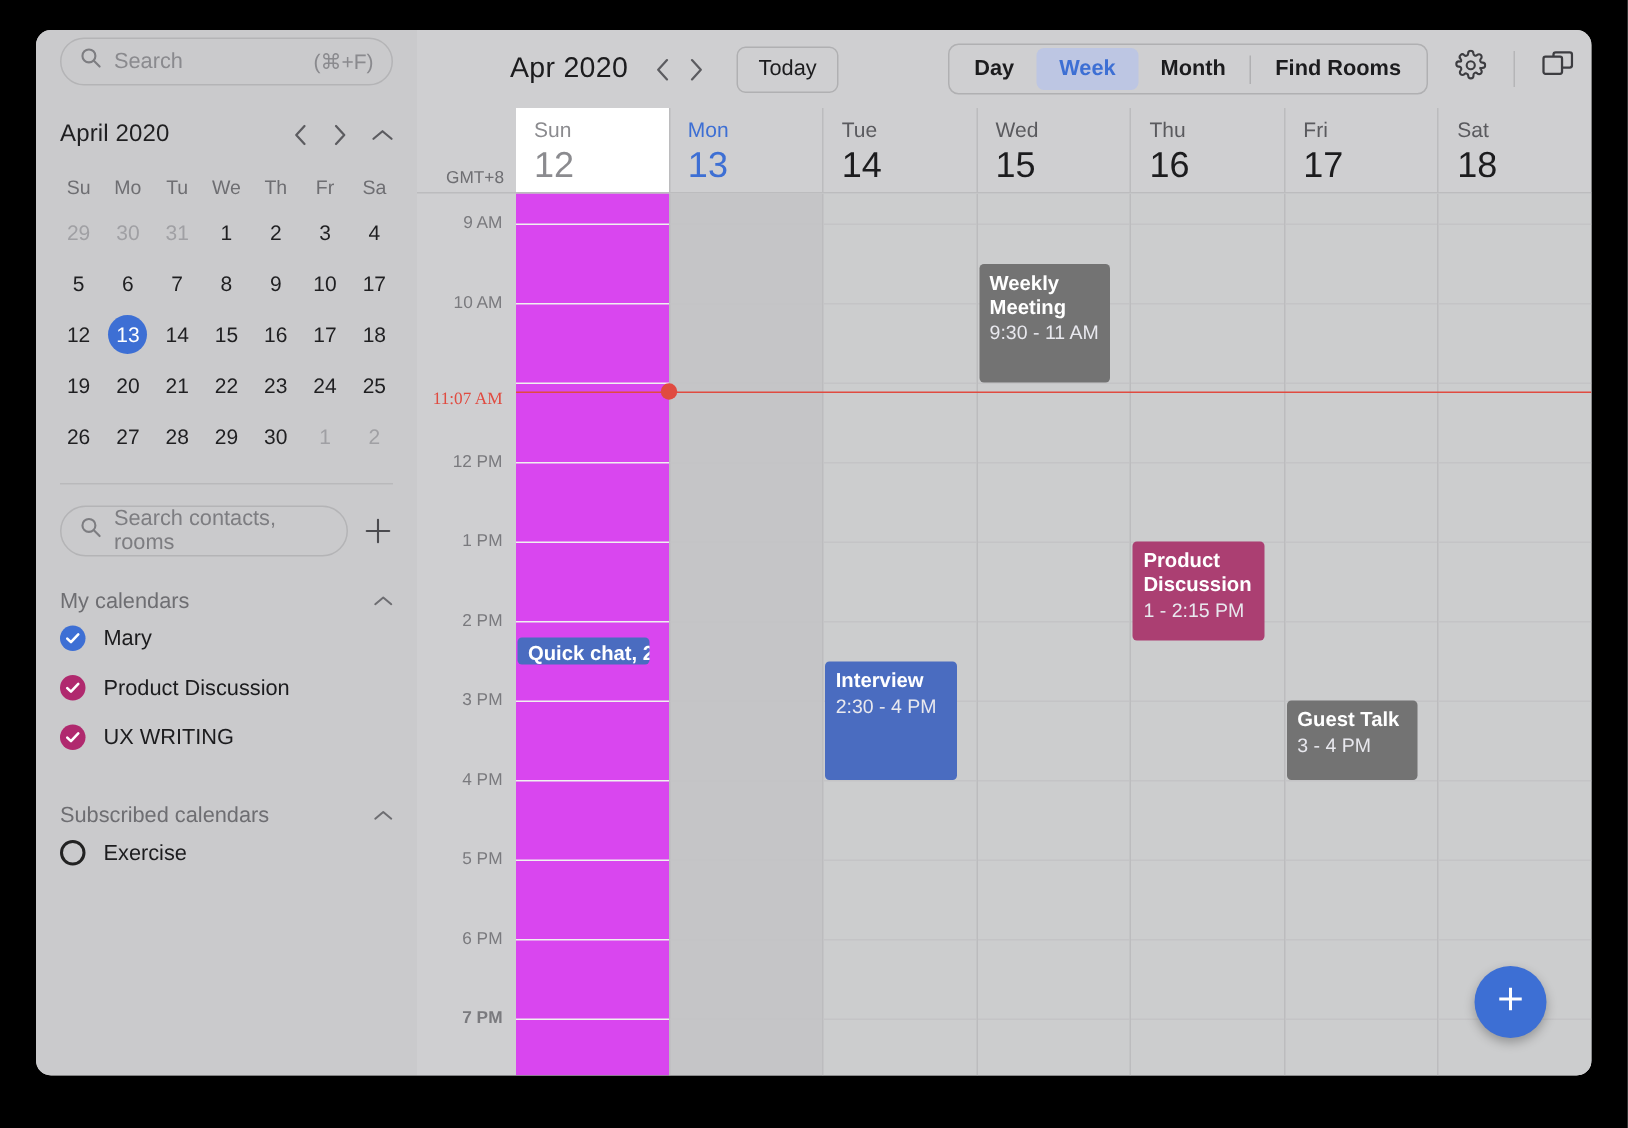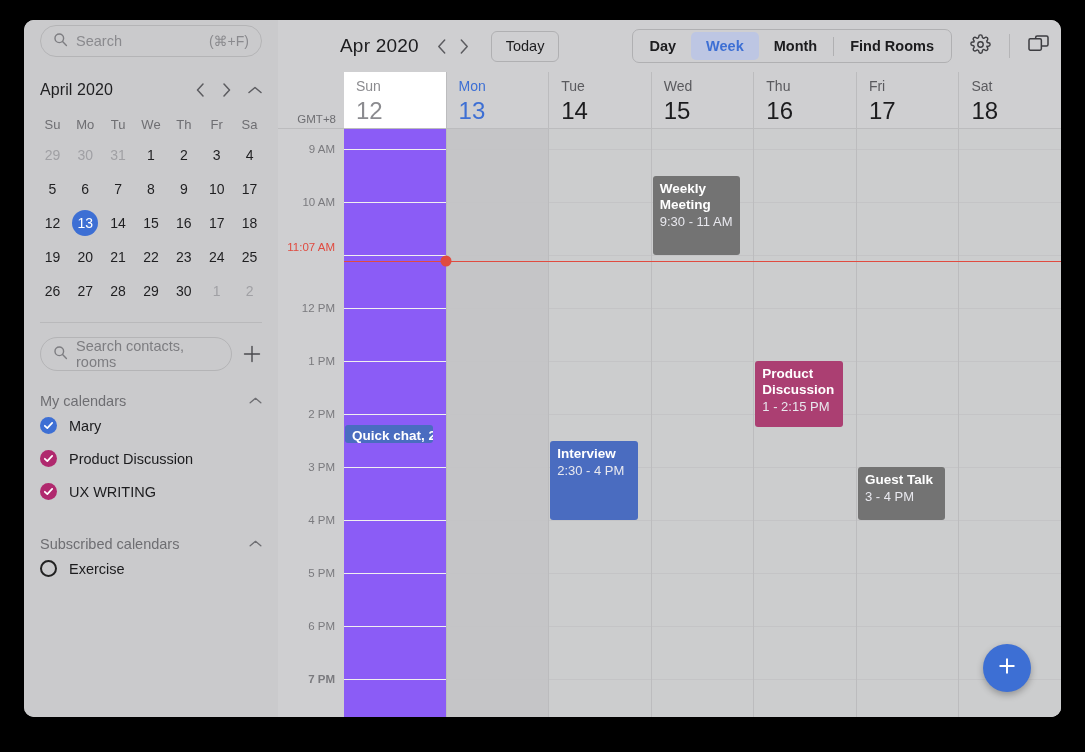--- a/index.html
+++ b/index.html
@@ -178,21 +178,21 @@
     font-size: 11.5px; color: #7a7a7e;
     transform: translateY(-50%);
     white-space: nowrap;
   }
   #gridcols { flex: 1; display: flex; position: relative; }
   .gcol {
     flex: 1; position: relative;
     border-left: 1px solid #bcbcbe;
     background: #cccdce;
   }
-  .gcol.sun { background: #8b5cf6; border-left: none; }
+  .gcol.sun { background: #d946ef; border-left: none; }
   .gcol.today { background: #c5c5c7; }
   .hline {
     position: absolute; left: 0; right: 0;
     height: 1px; background: #c4c4c6;
   }
   .gcol.sun .hline { background: #f0f0f0; }
 
   
   #nowline {
     position: absolute; left: 0; right: 0;
@@ -562,21 +562,21 @@
           <div class="tlabel" style="top: 20px;">9 AM</div>
           <div class="tlabel" style="top: 73px;">10 AM</div>
           <div class="tlabel" style="top: 179px;">12 PM</div>
           <div class="tlabel" style="top: 232px;">1 PM</div>
           <div class="tlabel" style="top: 285px;">2 PM</div>
           <div class="tlabel" style="top: 338px;">3 PM</div>
           <div class="tlabel" style="top: 391px;">4 PM</div>
           <div class="tlabel" style="top: 444px;">5 PM</div>
           <div class="tlabel" style="top: 497px;">6 PM</div>
           <div class="tlabel" style="top: 550px; font-weight: bold;">7 PM</div>
-          <div id="nowlabel" style="top: 118px; color: rgb(224, 75, 64);">11:07 AM</div>
+          <div id="nowlabel" style="top: 137px; color: rgb(224, 75, 64); font-family: Liberation Serif, serif;">11:07 AM</div>
         </div>
       <div id="gridcols">
           <div class="gcol sun">
             <div class="hline" style="top: 20px;"></div>
             <div class="hline" style="top: 73px;"></div>
             <div class="hline" style="top: 126px;"></div>
             <div class="hline" style="top: 179px;"></div>
             <div class="hline" style="top: 232px;"></div>
             <div class="hline" style="top: 285px;"></div>
             <div class="hline" style="top: 338px;"></div>

